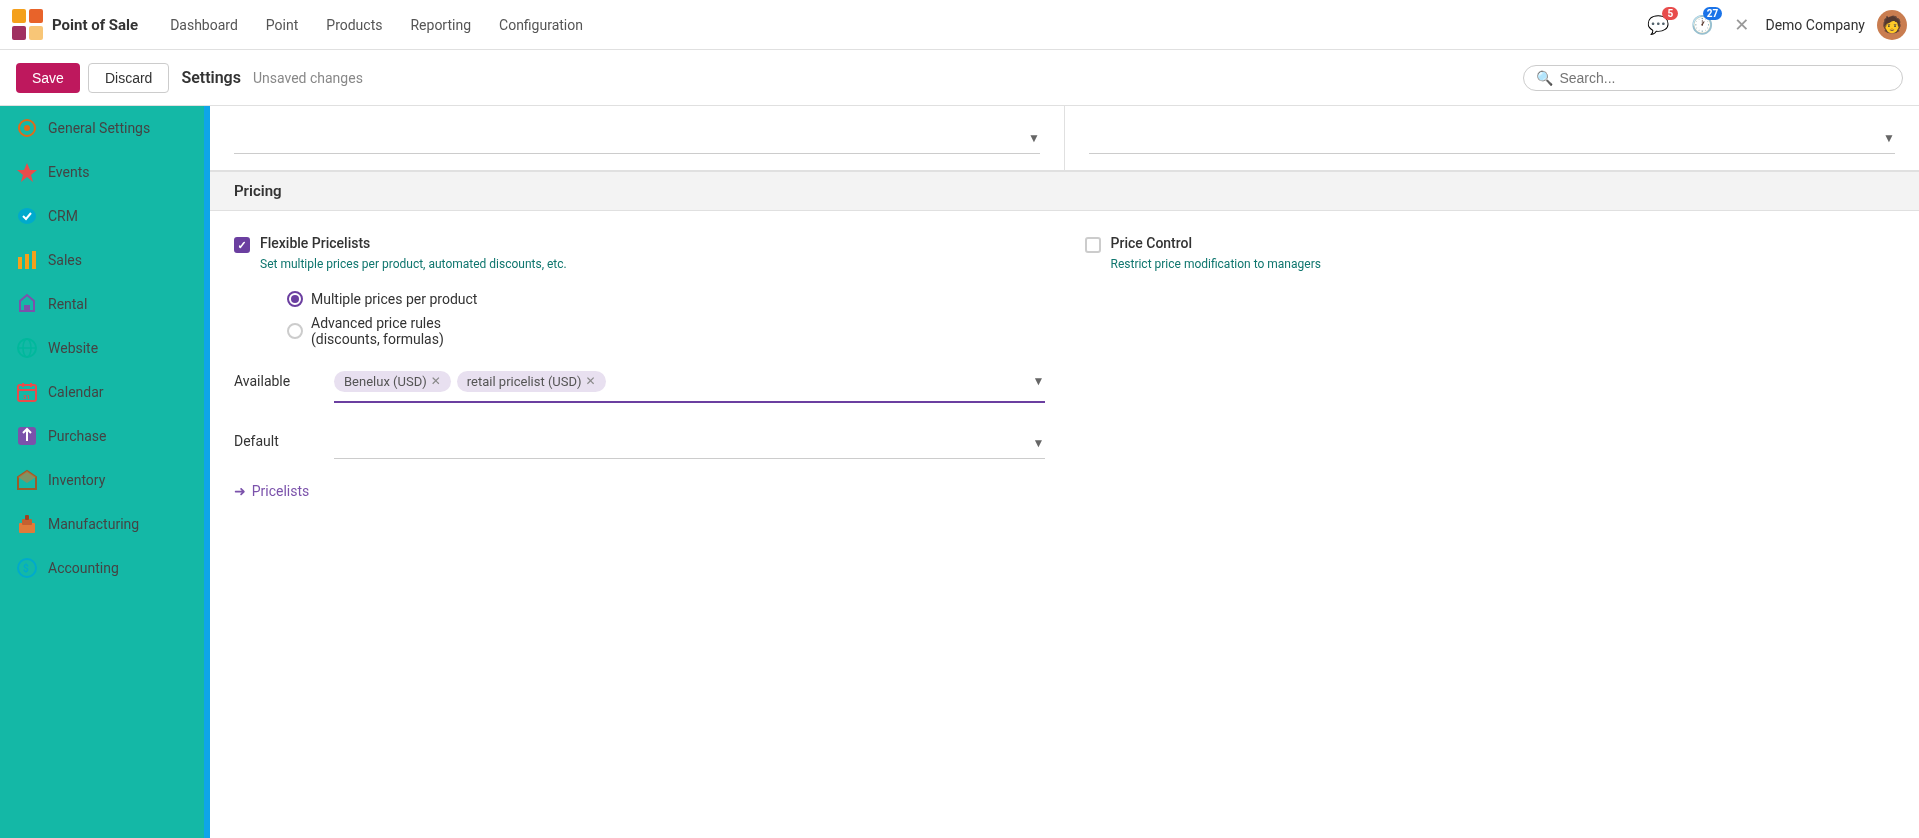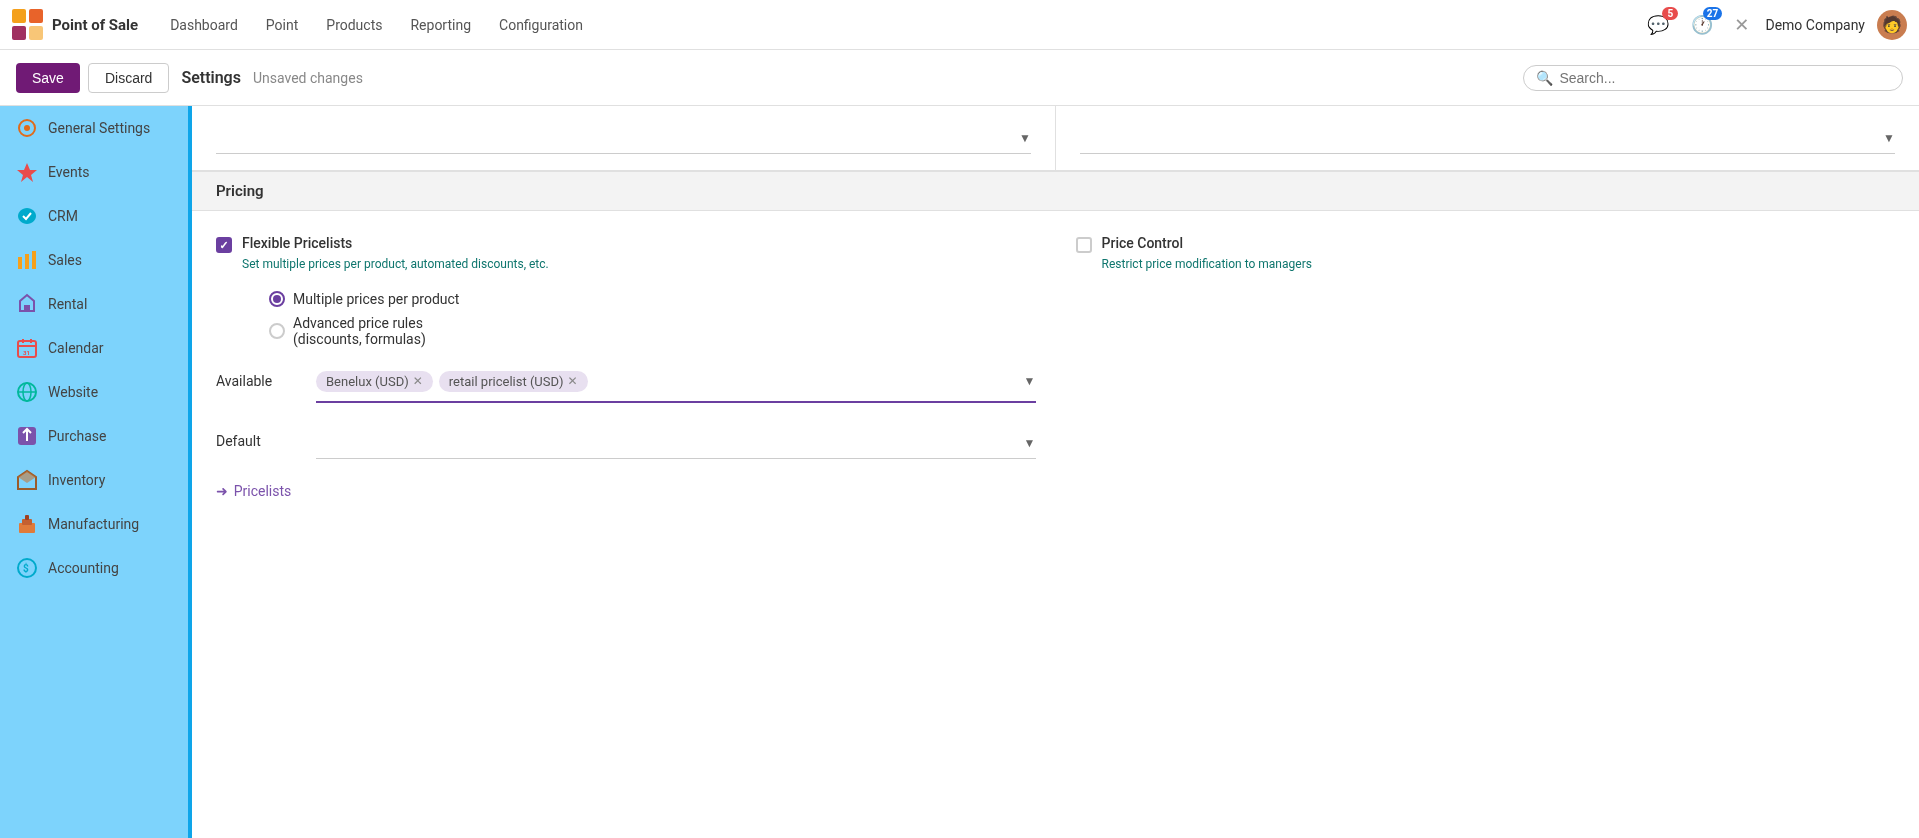--- a/index.html
+++ b/index.html
@@ -40,21 +40,21 @@
       overflow: hidden; cursor: pointer; display: flex; align-items: center; justify-content: center; font-size: 16px;
     }
 
     
     .action-bar {
       display: flex; align-items: center; height: 56px;
       background: #fff; border-bottom: 1px solid #e0e0e0;
       padding: 0 16px; gap: 8px;
     }
     .btn-save {
-      background: #701a75; color: #fff; border: none; border-radius: 4px;
+      background: #be185d; color: #fff; border: none; border-radius: 4px;
       padding: 7px 16px; font-size: 14px; cursor: pointer; font-weight: 500;
     }
     .btn-discard {
       background: #fff; color: #333; border: 1px solid #ccc; border-radius: 4px;
       padding: 6px 16px; font-size: 14px; cursor: pointer;
     }
     .settings-title { font-size: 16px; font-weight: 600; margin-left: 4px; }
     .unsaved-label { color: #888; font-size: 14px; margin-left: 4px; }
     .search-bar {
       margin-left: auto; display: flex; align-items: center;
@@ -66,21 +66,21 @@
     }
     .search-icon { color: #999; margin-right: 6px; font-size: 14px; }
 
     
     .main-layout {
       display: flex; height: calc(838px - 50px - 56px);
     }
 
     
     .sidebar {
-      width: 192px; background: #7dd3fc; border-right: 4px solid #0ea5e9;
+      width: 210px; background: #14b8a6; border-right: 6px solid #0ea5e9;
       overflow-y: auto; flex-shrink: 0;
     }
     .sidebar-item {
       display: flex; align-items: center; gap: 10px;
       padding: 11px 16px; cursor: pointer; color: #444; font-size: 14px;
     }
     .sidebar-item .s-icon { width: 22px; height: 22px; flex-shrink: 0; border-radius: 4px; }
 
     
     .content-area {
@@ -249,35 +249,35 @@
     </div>
     <div class="sidebar-item">
       <svg class="s-icon" viewBox="0 0 22 22">
         <path d="M4 18 L4 8 L11 2 L18 8 L18 18 Z" fill="none" stroke="#7b52ab" stroke-width="2"></path>
         <rect x="8" y="12" width="6" height="6" fill="#7b52ab"></rect>
       </svg>
       <span>Rental</span>
     </div>
     <div class="sidebar-item">
       <svg class="s-icon" viewBox="0 0 22 22">
+        <circle cx="11" cy="11" r="9" fill="none" stroke="#00b89c" stroke-width="2"></circle>
+        <ellipse cx="11" cy="11" rx="4" ry="9" fill="none" stroke="#00b89c" stroke-width="1.5"></ellipse>
+        <line x1="2" y1="11" x2="20" y2="11" stroke="#00b89c" stroke-width="1.5"></line>
+      </svg>
+      <span>Website</span>
+    </div>
+    <div class="sidebar-item">
+      <svg class="s-icon" viewBox="0 0 22 22">
         <rect x="2" y="4" width="18" height="16" rx="2" fill="none" stroke="#e84c4c" stroke-width="2"></rect>
         <line x1="2" y1="9" x2="20" y2="9" stroke="#e84c4c" stroke-width="2"></line>
         <line x1="7" y1="2" x2="7" y2="6" stroke="#e84c4c" stroke-width="2"></line>
         <line x1="15" y1="2" x2="15" y2="6" stroke="#e84c4c" stroke-width="2"></line>
         <text x="7" y="18" font-size="6" fill="#e84c4c" font-weight="bold">31</text>
       </svg>
       <span>Calendar</span>
-    </div>
-    <div class="sidebar-item">
-      <svg class="s-icon" viewBox="0 0 22 22">
-        <circle cx="11" cy="11" r="9" fill="none" stroke="#00b89c" stroke-width="2"></circle>
-        <ellipse cx="11" cy="11" rx="4" ry="9" fill="none" stroke="#00b89c" stroke-width="1.5"></ellipse>
-        <line x1="2" y1="11" x2="20" y2="11" stroke="#00b89c" stroke-width="1.5"></line>
-      </svg>
-      <span>Website</span>
     </div>
     <div class="sidebar-item">
       <svg class="s-icon" viewBox="0 0 22 22">
         <rect x="2" y="2" width="18" height="18" rx="3" fill="#7b52ab"></rect>
         <path d="M7 8 L11 4 L15 8" fill="none" stroke="#fff" stroke-width="2"></path>
         <line x1="11" y1="4" x2="11" y2="16" stroke="#fff" stroke-width="2"></line>
       </svg>
       <span>Purchase</span>
     </div>
     <div class="sidebar-item">

